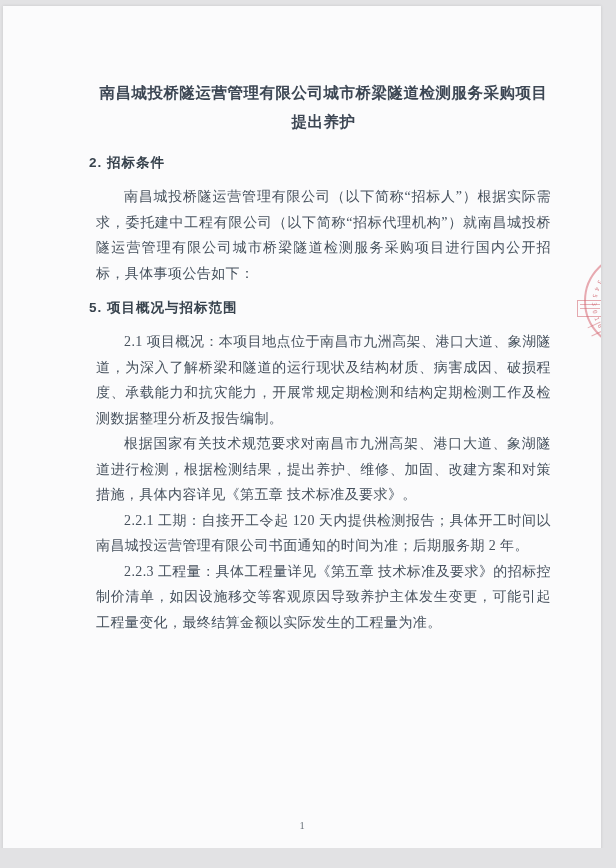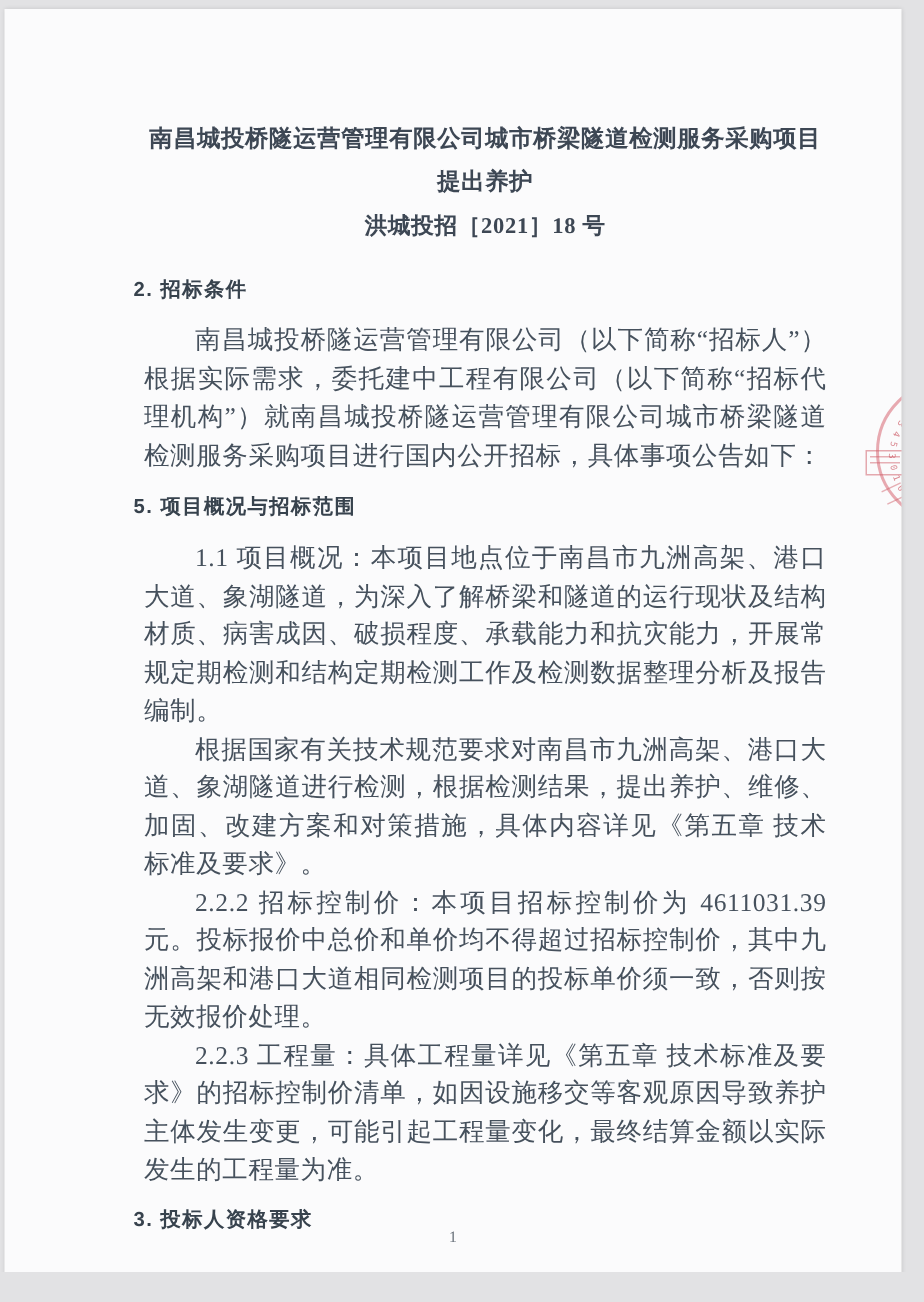--- a/index.html
+++ b/index.html
@@ -31,21 +31,21 @@
   }
   h2.sec{
     font-family:"Liberation Sans","DejaVu Sans",sans-serif;
     font-size:13.5px;font-weight:700;color:#37424d;
     line-height:26px;margin:0 0 0 -7px;letter-spacing:1px;
   }
   h2.s1{margin-top:14px;}
   h2.s2{margin-top:9px;}
   h2.s3{margin-top:7px;}
   p.body{
-    margin:0;font-size:17px;line-height:25.5px;
+    margin:0;font-size:14px;line-height:25.5px;
     text-align:justify;text-justify:inter-ideograph;
     text-indent:2em;letter-spacing:.4px;color:#46515d;
   }
   p.after-head{margin-top:8px;}
   .page-number{
     position:absolute;left:0;right:0;top:814px;text-align:center;
     font-size:10.5px;color:#6a727b;
   }
   
   .seal{position:absolute;left:0;top:0;width:598px;height:862px;pointer-events:none;}
@@ -79,33 +79,31 @@
 <body>
 
 <div class="viewport">
   <div class="page">
 
     <div class="content">
 
       <div class="title-wrap">
         <div class="doc-title">南昌城投桥隧运营管理有限公司城市桥梁隧道检测服务采购项目</div>
         <div class="doc-title">提出养护</div>
-        <div class="doc-number">洪城投招［2021］18 号</div>
       </div>
 
       <h2 class="sec s1">2. 招标条件</h2>
       <p class="body after-head">南昌城投桥隧运营管理有限公司（以下简称“招标人”）根据实际需求，委托建中工程有限公司（以下简称“招标代理机构”）就南昌城投桥隧运营管理有限公司城市桥梁隧道检测服务采购项目进行国内公开招标，具体事项公告如下：</p>
 
       <h2 class="sec s2">5. 项目概况与招标范围</h2>
-      <p class="body after-head">1.1 项目概况：本项目地点位于南昌市九洲高架、港口大道、象湖隧道，为深入了解桥梁和隧道的运行现状及结构材质、病害成因、破损程度、承载能力和抗灾能力，开展常规定期检测和结构定期检测工作及检测数据整理分析及报告编制。</p>
+      <p class="body after-head">2.1 项目概况：本项目地点位于南昌市九洲高架、港口大道、象湖隧道，为深入了解桥梁和隧道的运行现状及结构材质、病害成因、破损程度、承载能力和抗灾能力，开展常规定期检测和结构定期检测工作及检测数据整理分析及报告编制。</p>
       <p class="body">根据国家有关技术规范要求对南昌市九洲高架、港口大道、象湖隧道进行检测，根据检测结果，提出养护、维修、加固、改建方案和对策措施，具体内容详见《第五章 技术标准及要求》。</p>
-      <p class="body">2.2.2 招标控制价：本项目招标控制价为 4611031.39 元。投标报价中总价和单价均不得超过招标控制价，其中九洲高架和港口大道相同检测项目的投标单价须一致，否则按无效报价处理。</p>
+      <p class="body">2.2.1 工期：自接开工令起 120 天内提供检测报告；具体开工时间以南昌城投运营管理有限公司书面通知的时间为准；后期服务期 2 年。</p>
       <p class="body">2.2.3 工程量：具体工程量详见《第五章 技术标准及要求》的招标控制价清单，如因设施移交等客观原因导致养护主体发生变更，可能引起工程量变化，最终结算金额以实际发生的工程量为准。</p>
 
-      <h2 class="sec s3">3. 投标人资格要求</h2>
 
     </div>
 
     <div class="seal">
       <div class="seal-ring"></div>
       <div class="seal-box">
           <i></i>
           <i></i>
         </div>
       <div class="seal-tick"></div>

